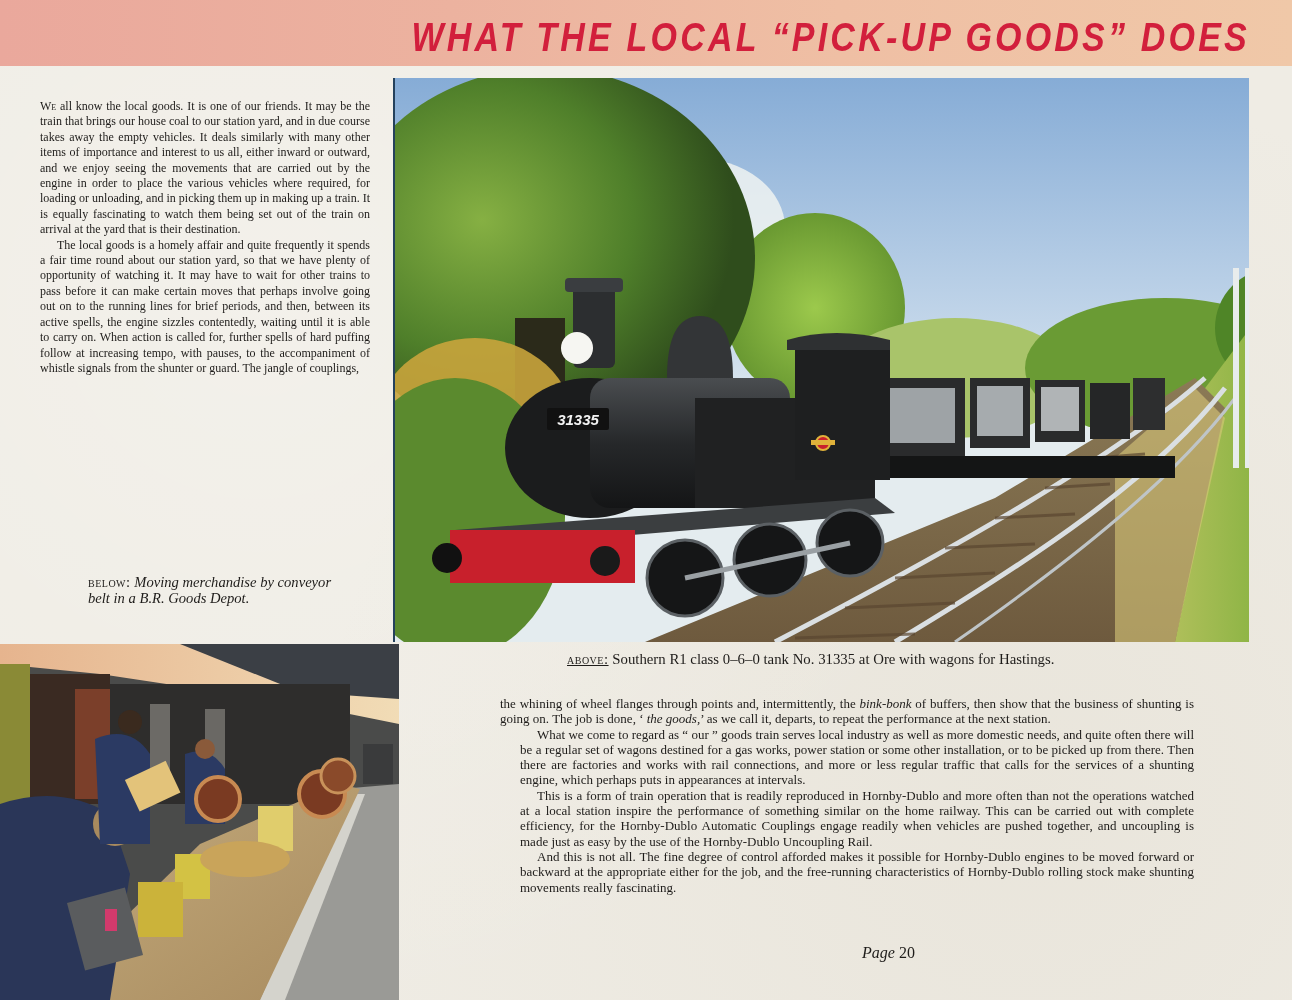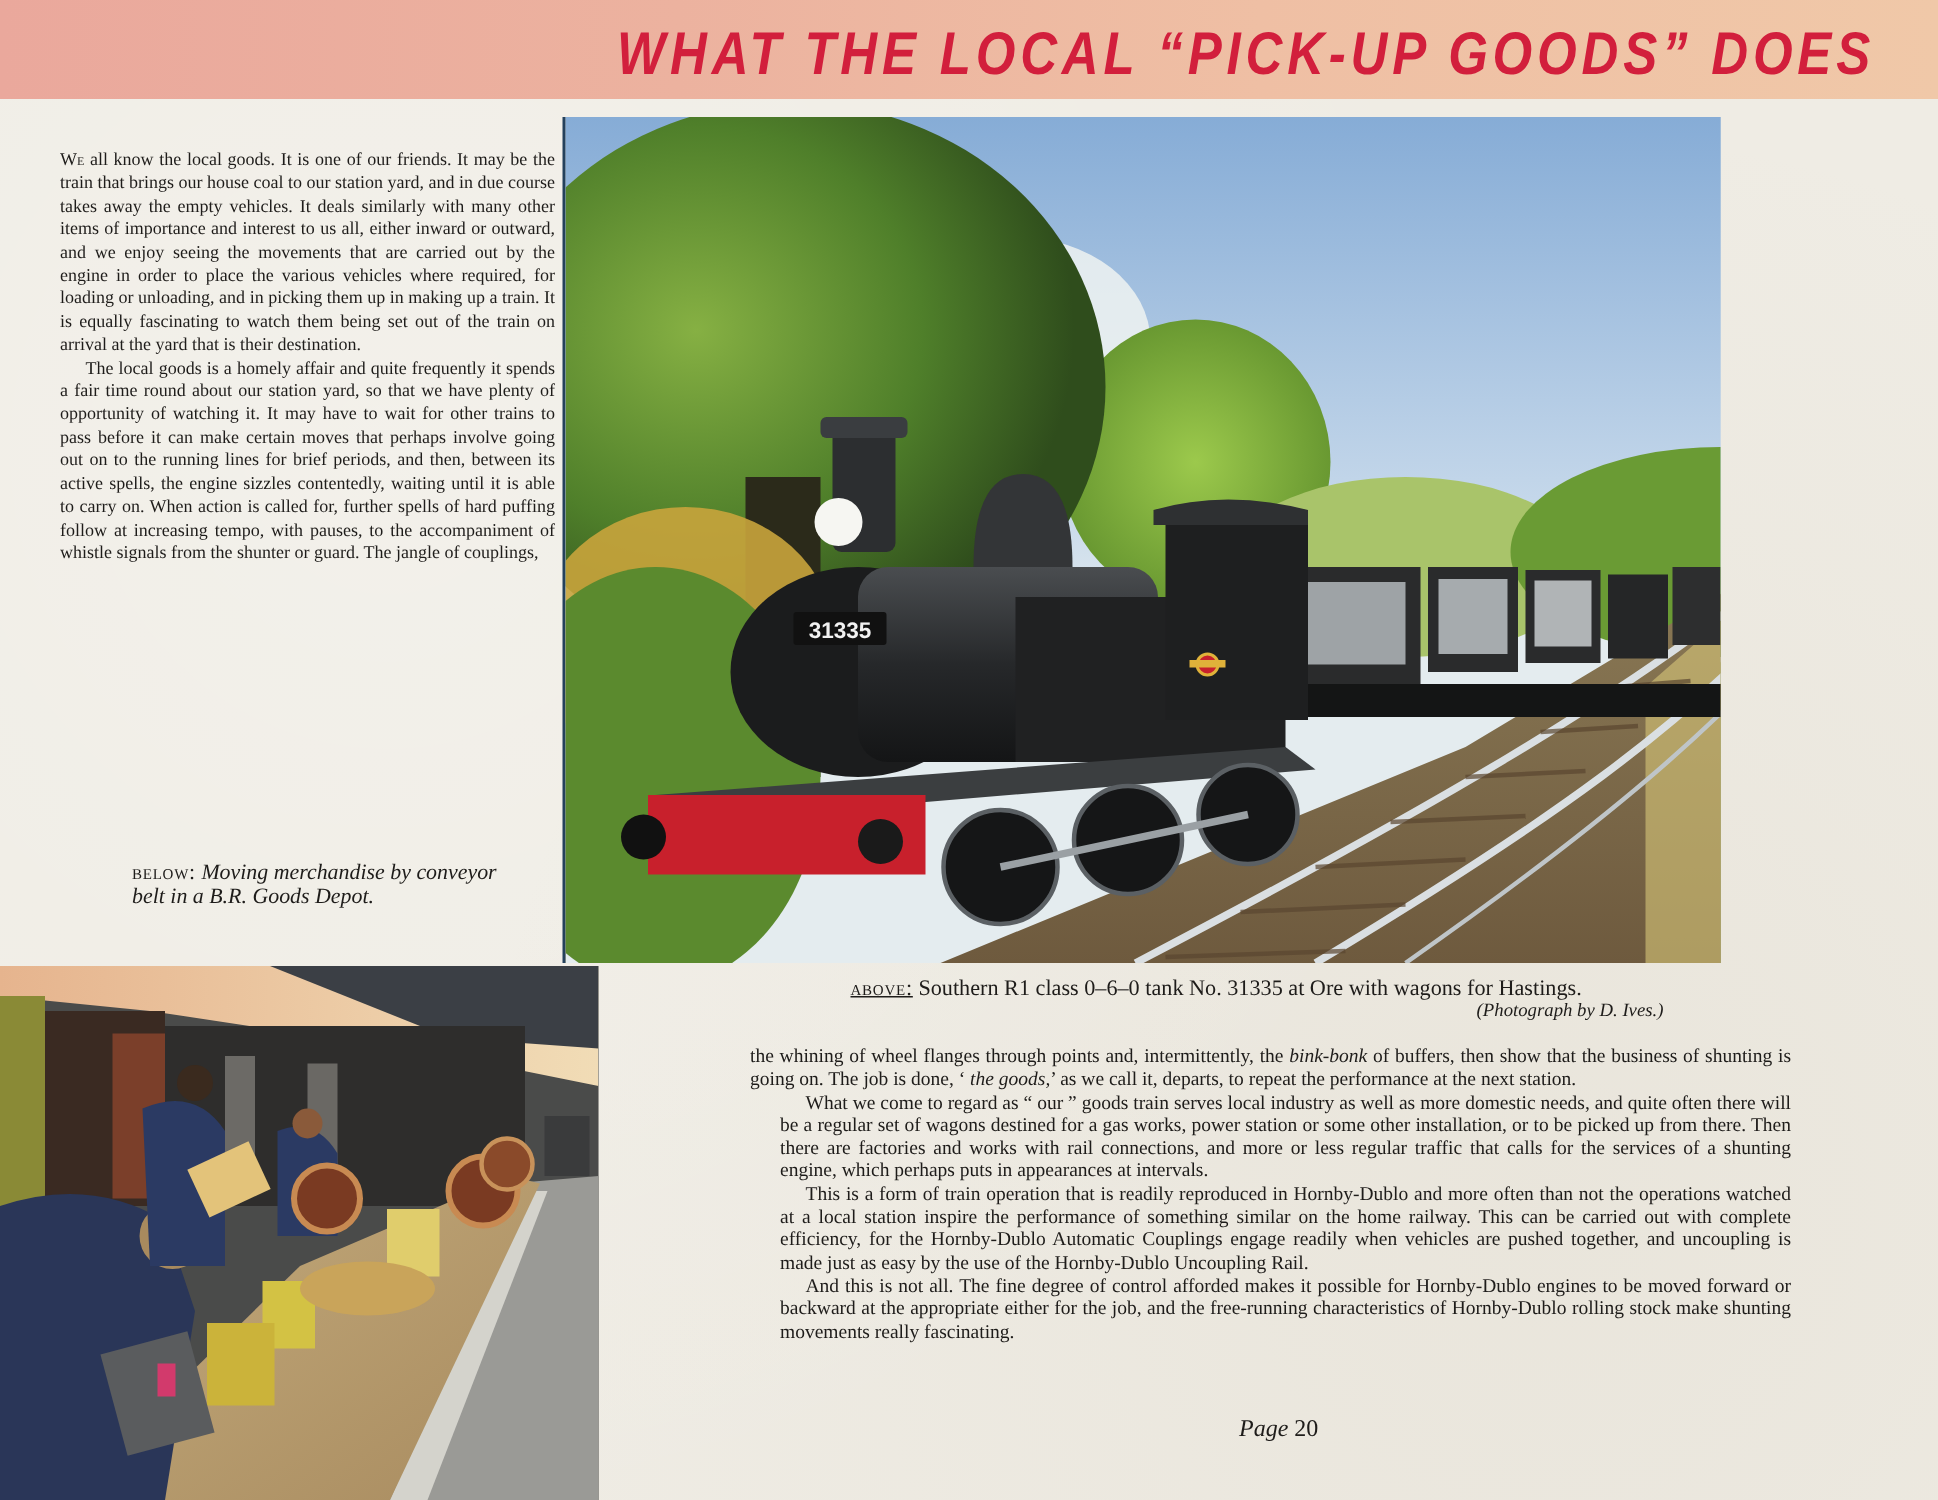--- a/index.html
+++ b/index.html
@@ -44,24 +44,25 @@
   .smallcaps { font-variant: small-caps; }
   .caption-below {
     position: absolute; left: 88px; top: 574px; width: 265px;
     font-size: 14.6px; line-height: 16px;
   }
   .caption-below .lead { font-variant: small-caps; font-style: normal; letter-spacing: 0.5px; }
   .caption-below .txt { font-style: italic; }
 
   
   .photo-top {
-    position: absolute; left: 375px; top: 78px; width: 772px; height: 564px;
+    position: absolute; left: 393px; top: 78px; width: 856px; height: 564px;
     overflow: hidden;
     background: linear-gradient(180deg, #8fb3d8 0%, #b9d0e6 30%, #dfe8ee 50%, #c9d9b3 62%, #8aa64c 75%, #6d6a3c 100%);
     border-left: 2px solid #24415c;
+    font-style: italic;
   }
   .photo-top svg { display: block; }
 
   .caption-above {
     position: absolute; left: 567px; top: 651px; width: 600px;
     font-size: 14.8px; line-height: 16px; text-align: left;
   }
   .caption-above .lead { font-variant: small-caps; letter-spacing: 0.5px; text-decoration: underline; }
   .caption-above .txt { }
   .caption-above .credit {
@@ -81,21 +82,21 @@
     font-size: 13px; line-height: 15.3px;
     text-align: justify;
   }
   .body-bottom p + p { text-indent: 17px; margin-left: 20px; }
   .body-bottom em { font-style: italic; }
 
   .page-number {
     position: absolute; left: 826px; top: 944px;
     font-size: 16px;
   }
-  .page-number .lbl { font-style: italic; }
+  .page-number .lbl { font-style: italic; margin-left: 36px; }
 </style>
 </head>
 <body>
 
 <div class="paper-grain"></div>
 
 <div class="header-band">
   <div class="header-title">WHAT THE LOCAL “PICK-UP GOODS” DOES</div>
 </div>
 
@@ -222,21 +223,20 @@
       <text x="183" y="347" font-family="Liberation Sans, DejaVu Sans, sans-serif" font-size="15" font-weight="bold" fill="#f2f2f2" text-anchor="middle">31335</text>
 
       <circle cx="428" cy="365" r="7" fill="#c8202c" stroke="#e0b23a" stroke-width="2"></circle>
       <rect x="416" y="362" width="24" height="5" fill="#e0b23a"></rect>
     </g>
   </svg>
 </div>
 
 <div class="caption-above">
   <span class="lead">above:</span><span class="txt"> Southern R1 class 0–6–0 tank No. 31335 at Ore with wagons for Hastings.</span>
-  <span class="credit">(Photograph by D. Ives.)</span>
 </div>
 
 <div class="photo-bottom">
   <svg width="399" height="356" viewBox="0 0 399 356" xmlns="http://www.w3.org/2000/svg">
     <defs>
       <linearGradient id="roof" x1="0" y1="0" x2="1" y2="0">
         <stop offset="0" stop-color="#e6b48e"></stop>
         <stop offset="1" stop-color="#f1dcb6"></stop>
       </linearGradient>
       <linearGradient id="belt" x1="0" y1="0" x2="1" y2="1">

